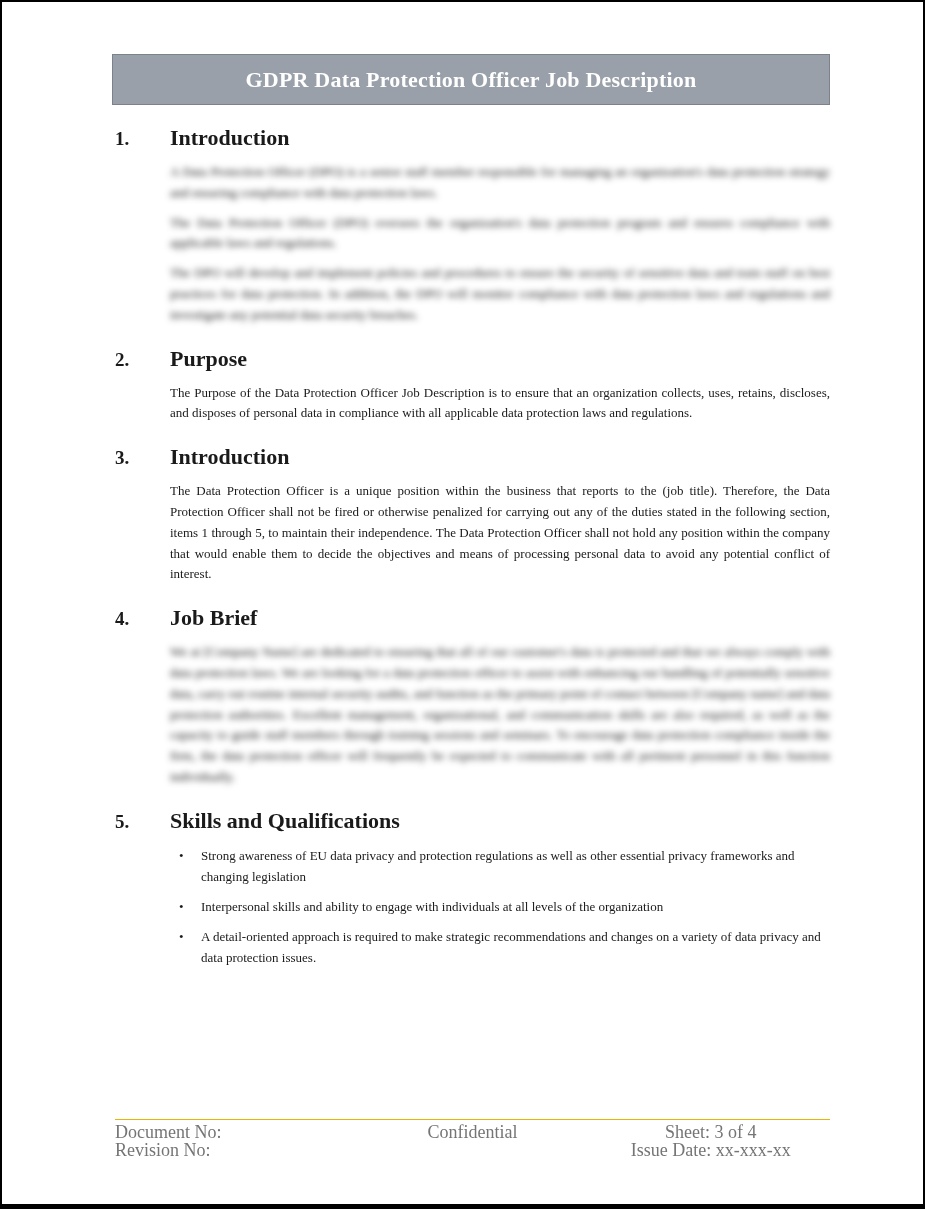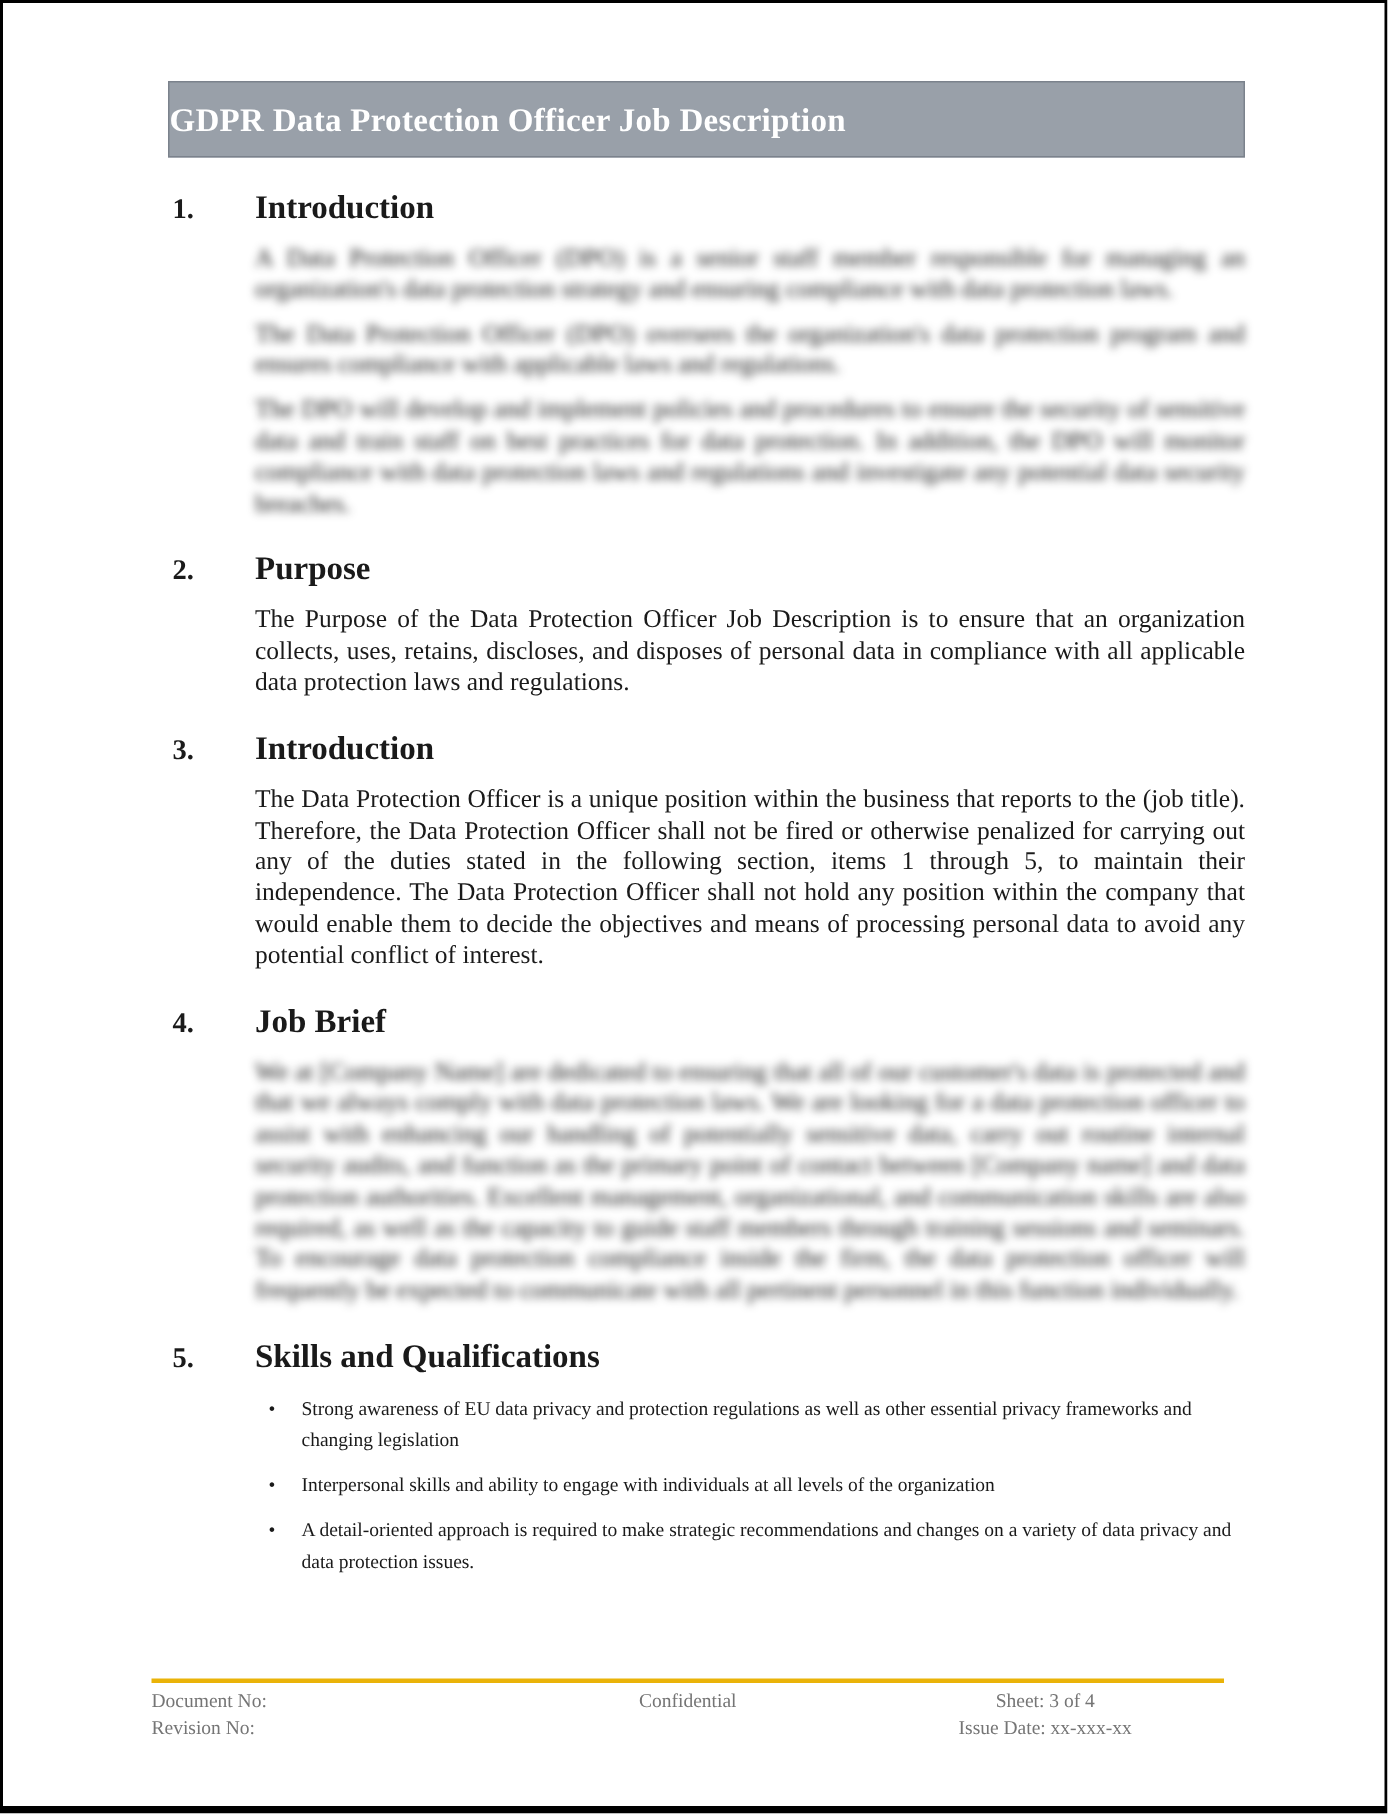--- a/index.html
+++ b/index.html
@@ -20,20 +20,21 @@
   .title-bar {
     position: absolute;
     left: 110px;
     top: 52px;
     width: 718px;
     height: 51px;
     background: var(--bar-bg, #99a0a9);
     border: 1px solid var(--bar-border, #7b828c);
     display: flex;
     align-items: center;
+    justify-content: center;
   }
   .title-bar h1 {
     font-size: 22px;
     font-weight: bold;
     color: var(--title-color, #ffffff);
     letter-spacing: 0.2px;
   }
 
   .content {
     position: absolute;
@@ -47,21 +48,21 @@
   .sec-num {
     width: 55px;
     flex: 0 0 55px;
     font-weight: bold;
     font-size: 19px;
   }
   .sec-title { font-weight: bold; font-size: 22px; }
   .sec-body { margin-left: 55px; }
 
   .para {
-    font-size: 17px;
+    font-size: 13px;
     line-height: 20.8px;
     text-align: justify;
     margin-bottom: 9px;
     color: #1a1a1a;
   }
   .para.blurred {
     filter: blur(3px);
     -webkit-filter: blur(3px);
     user-select: none;
   }
@@ -76,27 +77,27 @@
   }
   ul.bullets li::before {
     content: "\2022";
     position: absolute;
     left: 9px;
     top: 0;
   }
 
   .footer {
     position: absolute;
-    left: 99px;
+    left: 113px;
     width: 715px;
     top: 1117px;
-    border-top: 3px solid #eab308;
+    border-top: 1px solid #eab308;
     padding-top: 3px;
     display: flex;
-    font-size: 13px;
+    font-size: 18px;
     color: var(--footer-color, #757575);
   }
   .fcol { flex: 1; line-height: 18px; }
   .fcol.center { text-align: center; }
   .fcol.right { text-align: center; }
 </style>
 </head>
 <body>
 
 <div class="page">

